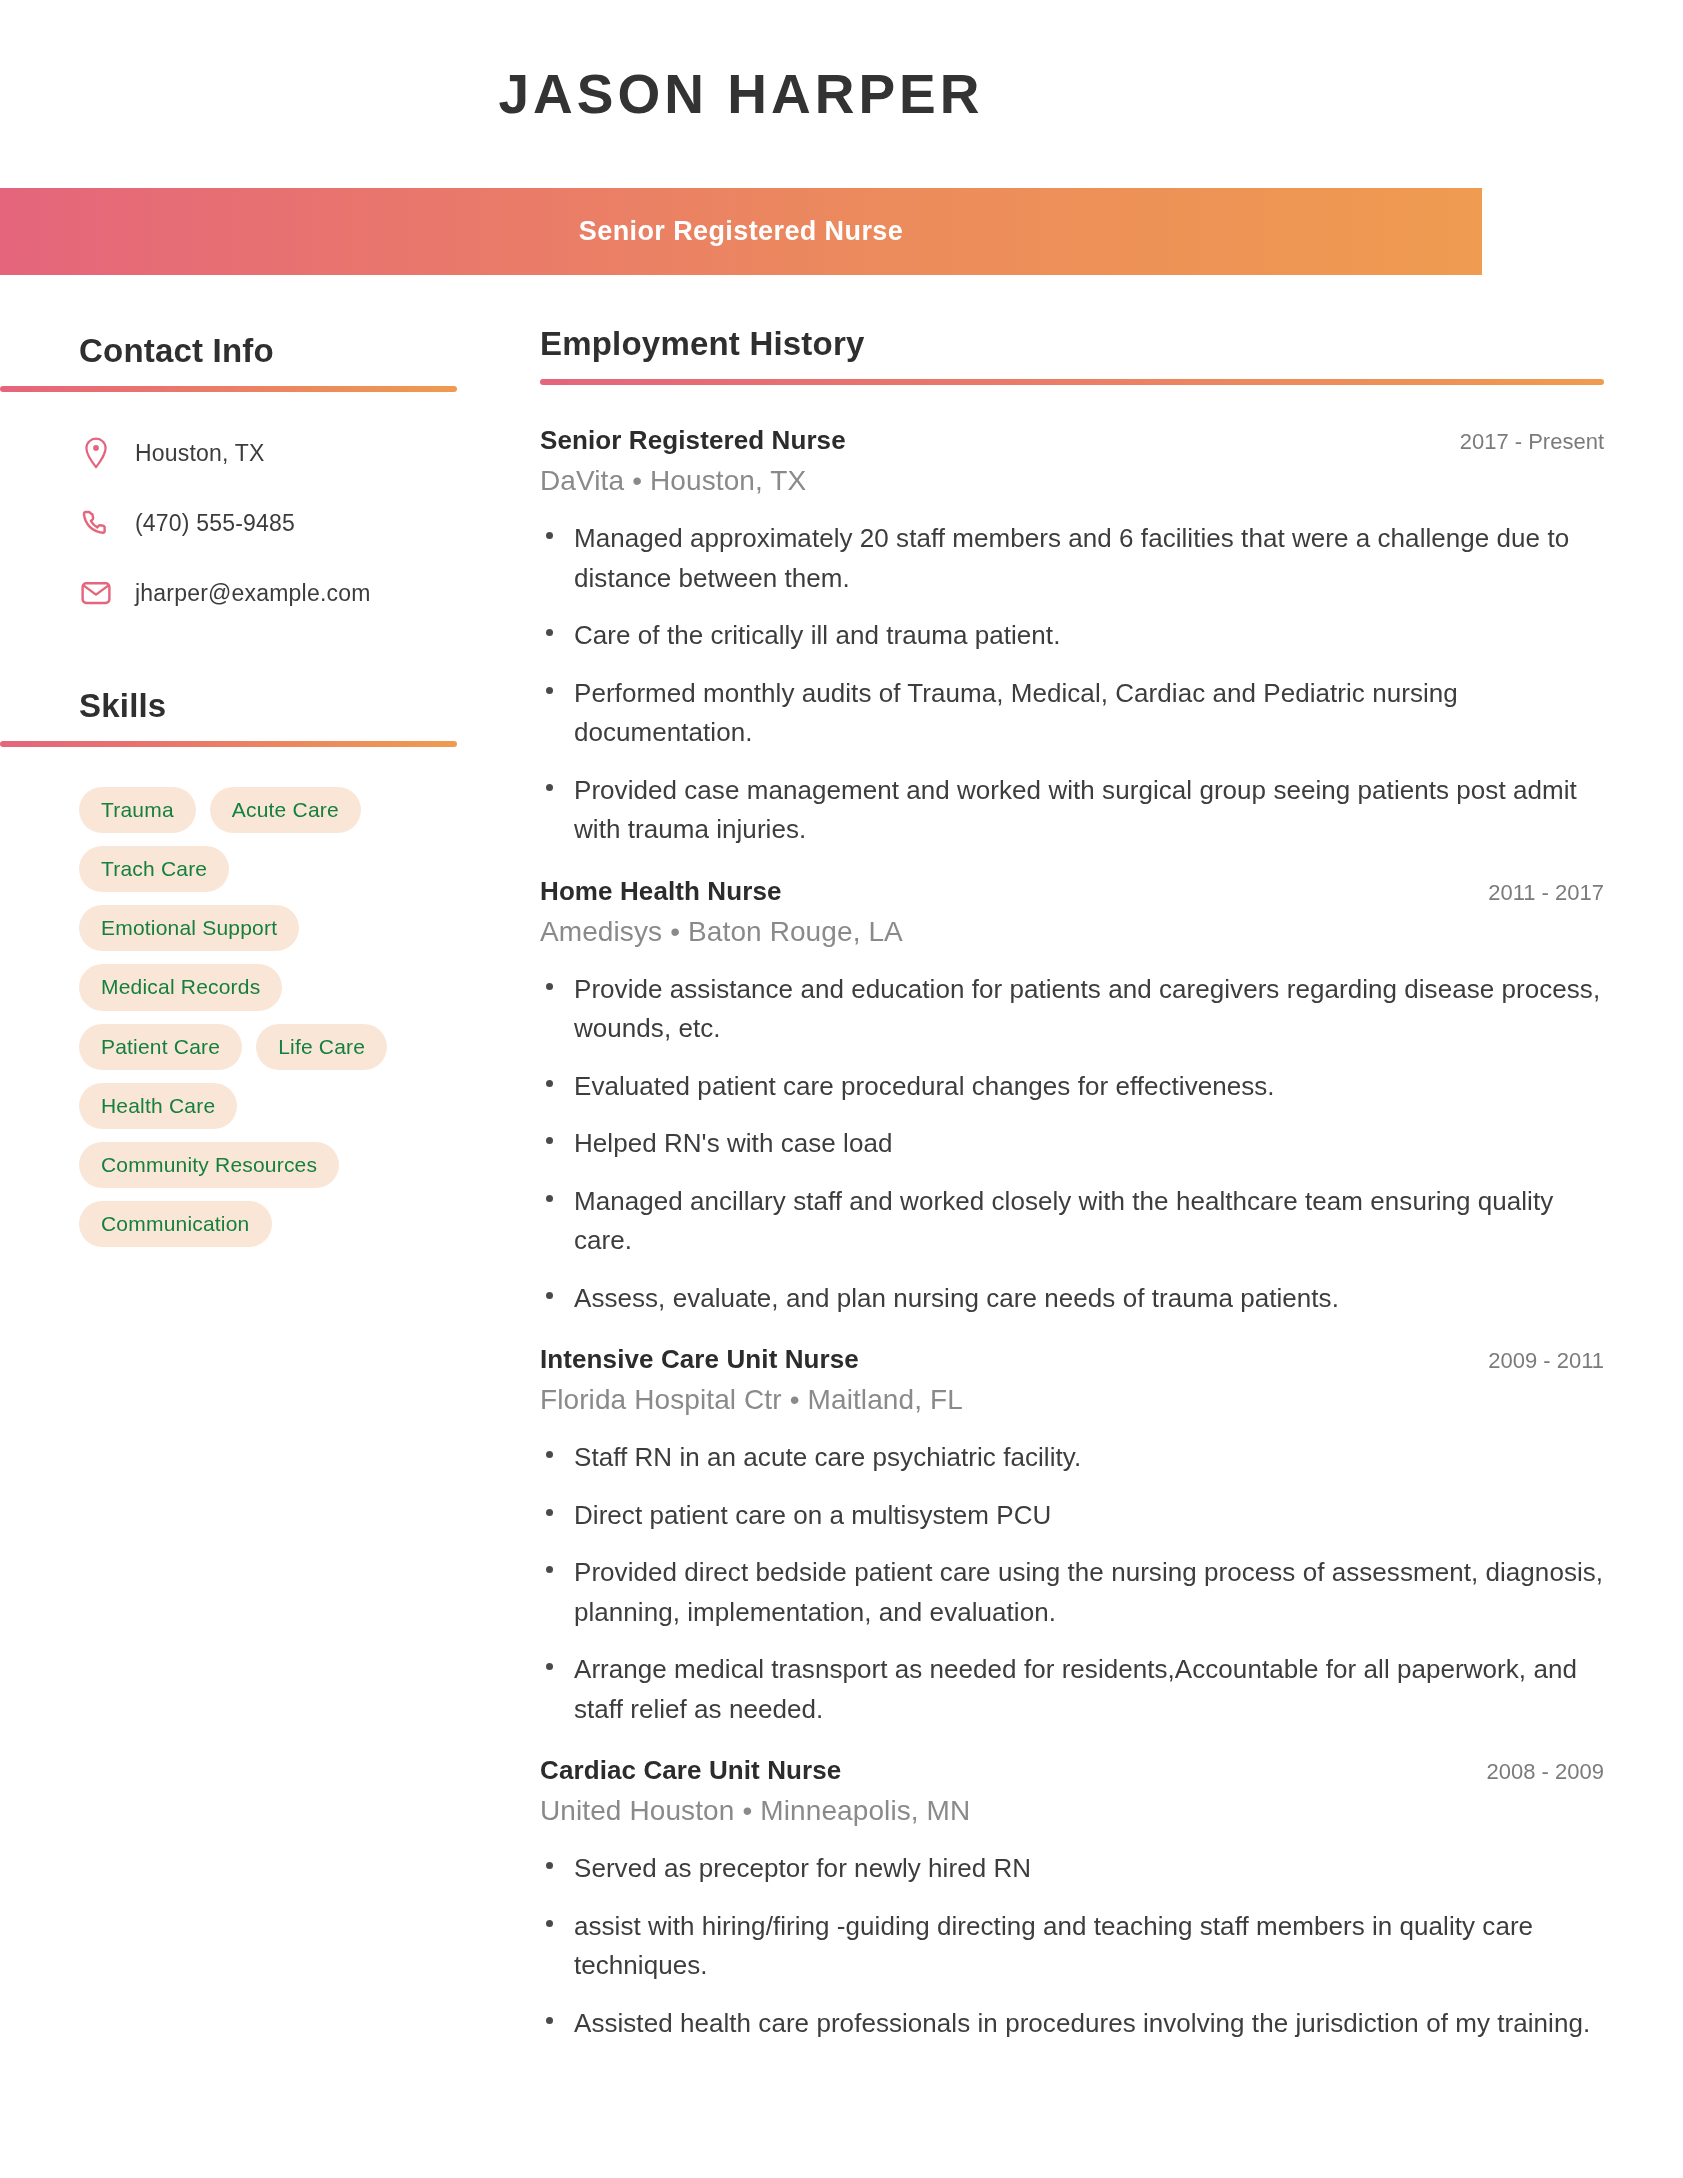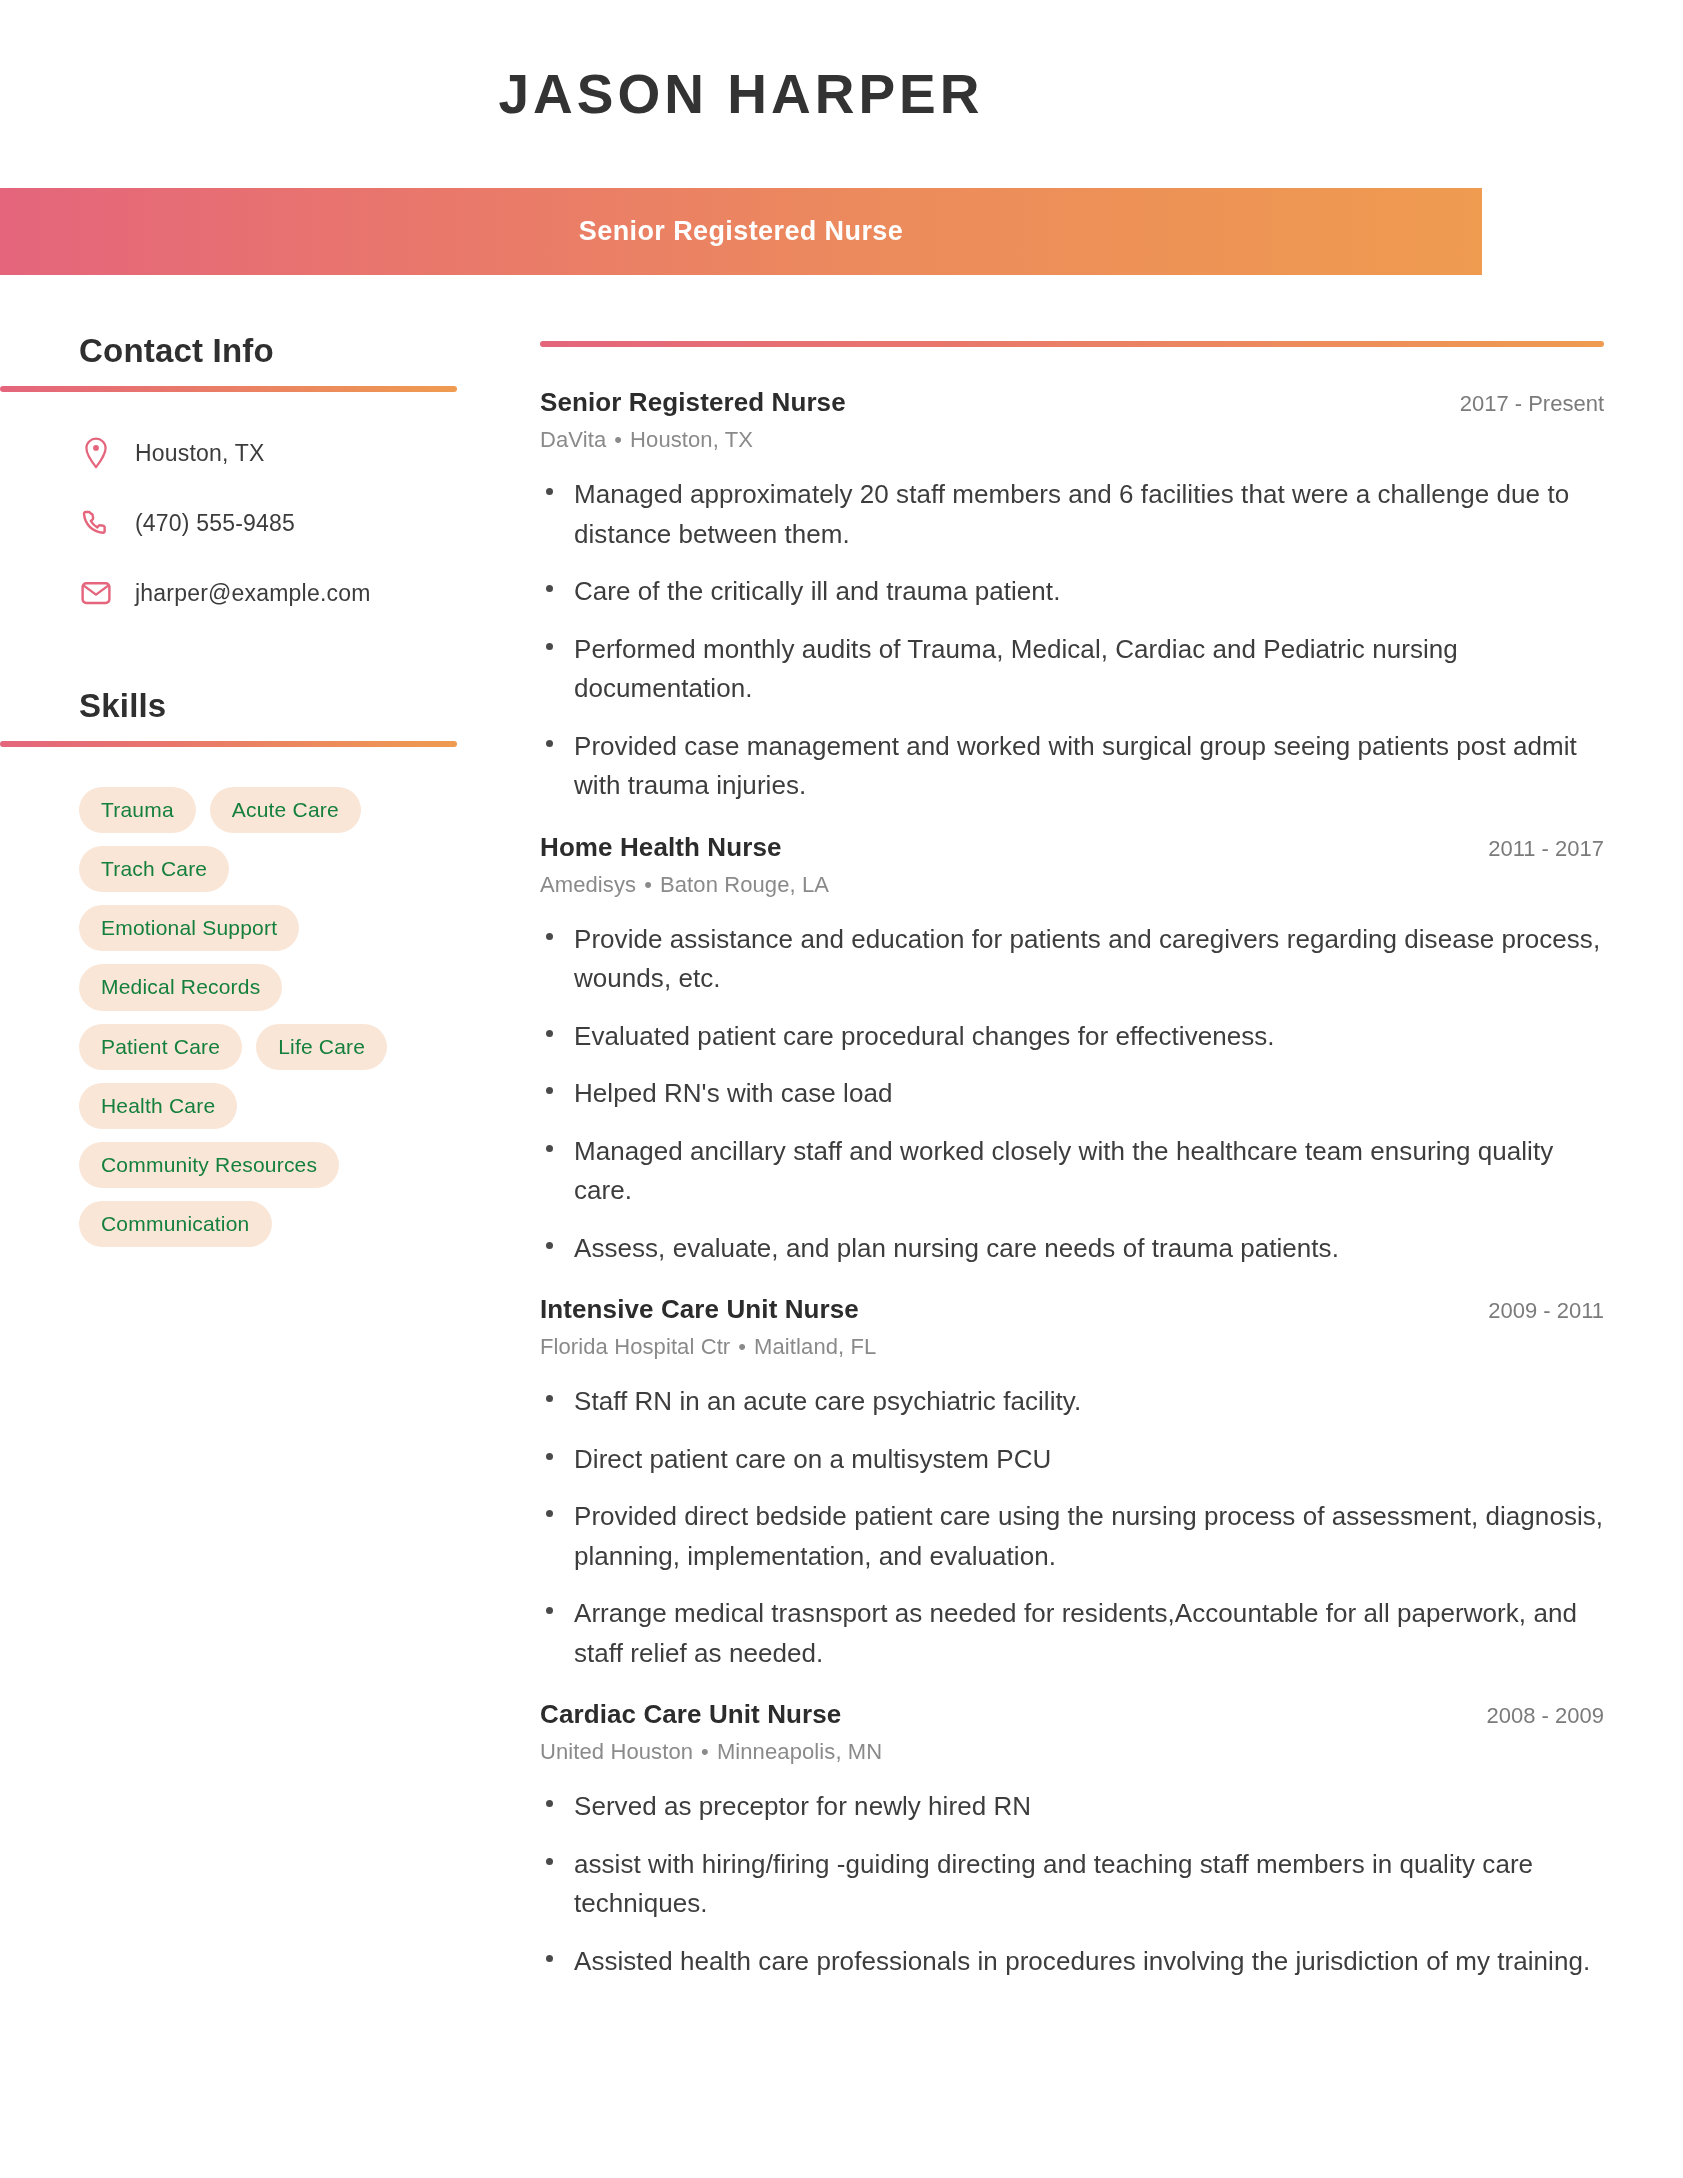--- a/index.html
+++ b/index.html
@@ -155,21 +155,21 @@
     letter-spacing: 0.1px;
   }
   .job-dates {
     font-size: 22px;
     color: #7b7b7b;
     white-space: nowrap;
     padding-left: 24px;
   }
   .job-meta {
     margin-top: 9px;
-    font-size: 22px;
+    font-size: 28px;
     color: #8a8a8a;
     letter-spacing: 0.1px;
   }
   .job-meta .dot-sep { padding: 0 8px; }
 
   .bullets {
     margin: 22px 0 0 0;
     padding: 0;
     list-style: none;
   }
@@ -262,20 +262,21 @@
             <span class="skill-pill">Health Care</span>
             <span class="skill-pill">Community Resources</span>
             <span class="skill-pill">Communication</span>
           </div>
       </section>
 
     </aside>
 
     <main class="right-col">
       <section>
+        <h2 class="sec-head">Employment History</h2>
         <div class="rule rule-right"></div>
         <div class="jobs">
             <div class="job">
               <div class="job-head">
                 <div class="job-role">Senior Registered Nurse</div>
                 <div class="job-dates">2017 - Present</div>
               </div>
               <div class="job-meta"><span>DaVita</span><span class="dot-sep">•</span><span>Houston, TX</span></div>
               <ul class="bullets">
                 <li>Managed approximately 20 staff members and 6 facilities that were a challenge due to distance between them.</li>

